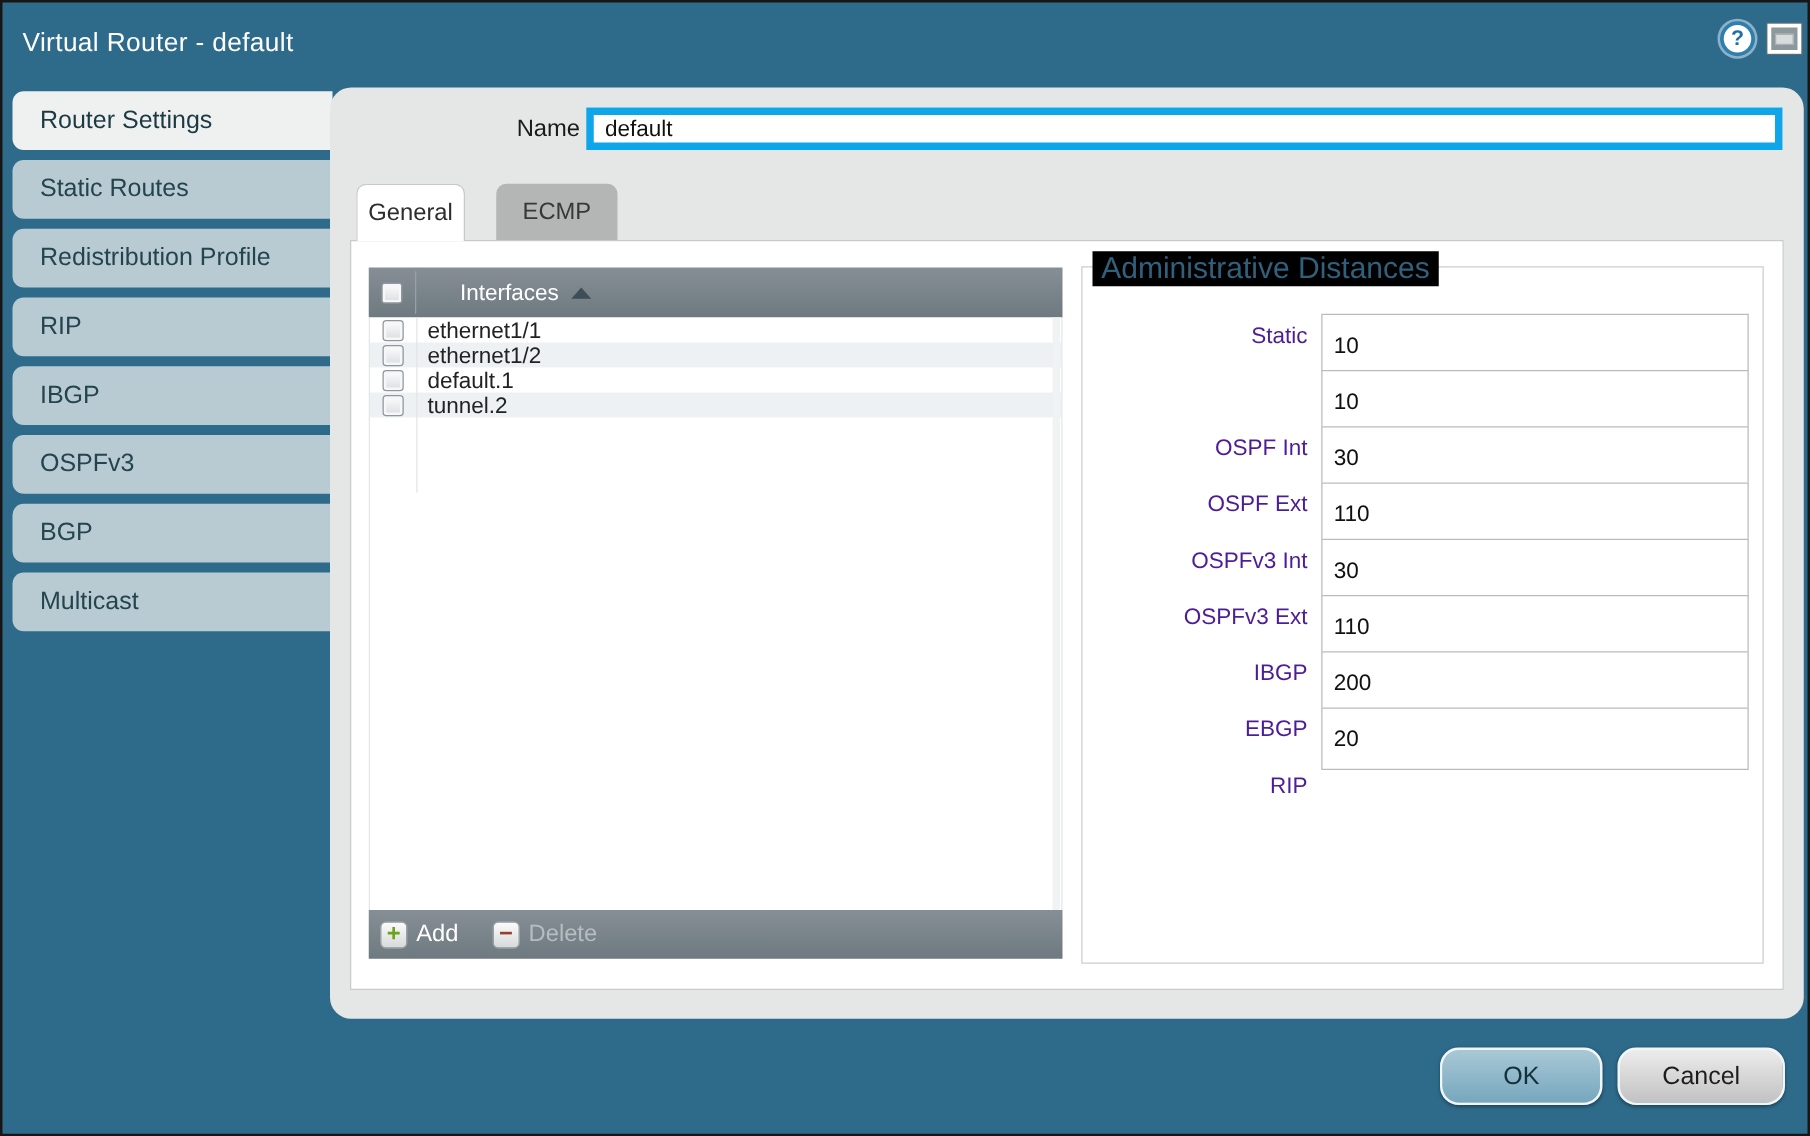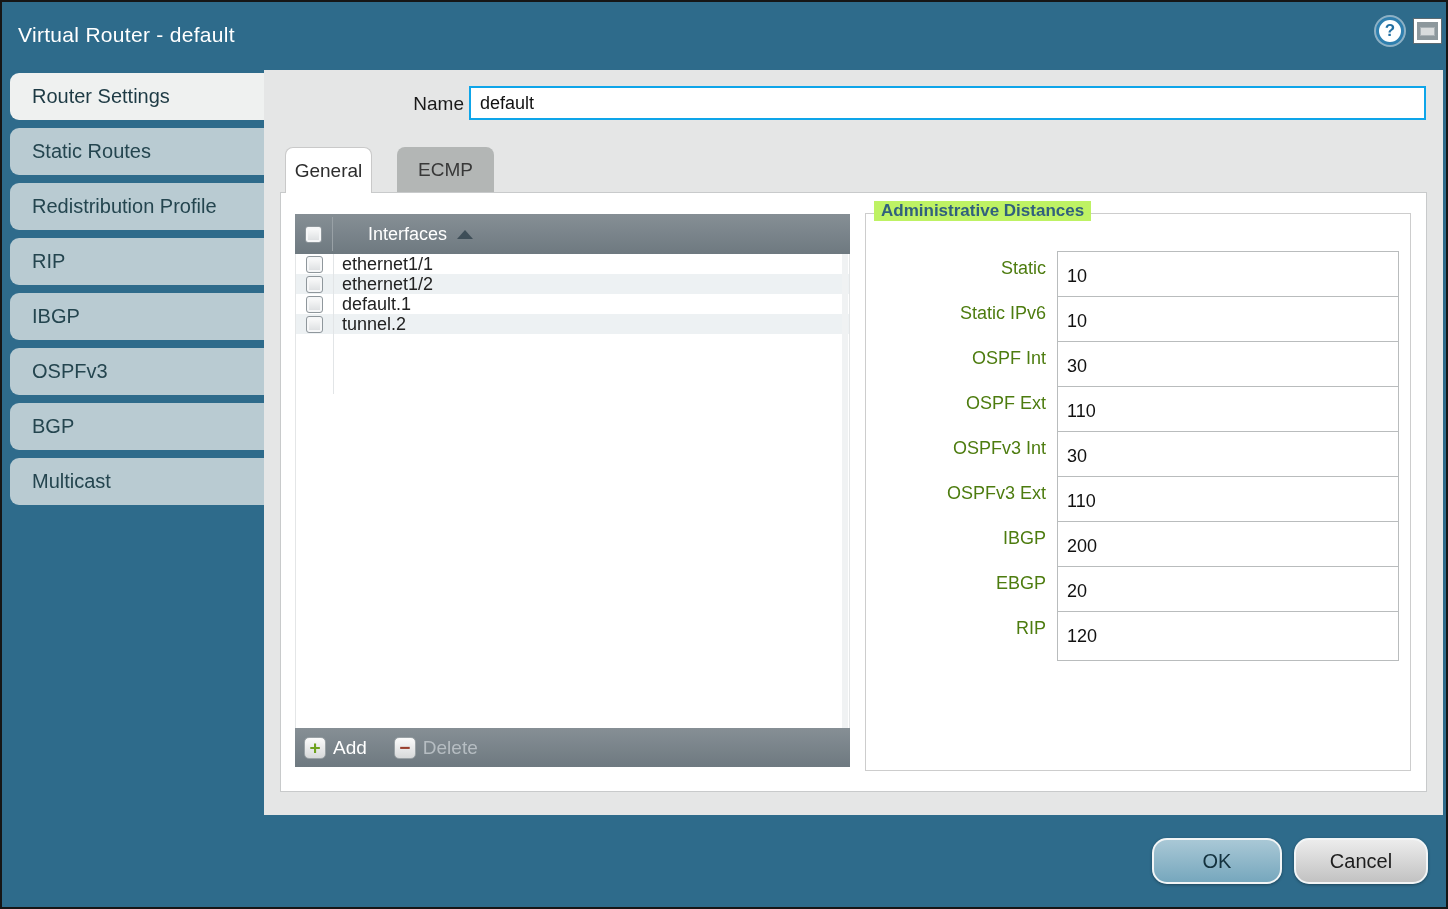--- a/index.html
+++ b/index.html
@@ -25,26 +25,26 @@
   
   .sidebar { position:absolute; left:8px; top:71px; width:254px; }
   .side-tab { width:254px; height:47px; margin-bottom:8px; border-radius:9px 0 0 9px;
     background:#b9cbd2; color:#24454f; font-size:20px; line-height:47px;
     padding-left:22px; cursor:pointer; }
   .side-tab.first { }
   .side-tab.active { background:#eff1f0; color:#1d3a44; width:256px; border-radius:9px 0 0 9px; }
 
   
   .panel { position:absolute; left:262px; top:68px; width:1179px; height:745px;
-    background:#e5e6e6; }
+    background:#e5e6e6;border-radius:17px; }
 
   .name-label { position:absolute; left:120px; top:18px; width:80px; height:31px;
     line-height:31px; text-align:right; font-size:19px; color:#1a1a1a; }
   .name-input { position:absolute; left:205px; top:16px; width:957px; height:34px;
-    border:2px solid #0ea5e9; background:#ffffff; font-size:18px; padding:0 9px;
+    border:6px solid #0ea5e9; background:#ffffff; font-size:18px; padding:0 9px;
     font-family:"Liberation Sans", sans-serif; color:#111; }
 
   
   .tab { position:absolute; top:77px; height:45px; border-radius:8px 8px 0 0;
     text-align:center; font-size:19px; line-height:45px; cursor:pointer; }
   .tab.general { left:21px; width:87px; height:46px; background:#ffffff;
     border:1px solid #c9c9c9; border-bottom:none; color:#2d2d2d; z-index:3; }
   .tab.ecmp { left:133px; width:97px; background:#b3b6b5; color:#383838; z-index:1; }
 
   .content-box { position:absolute; left:16px; top:122px; width:1147px; height:600px;
@@ -83,25 +83,25 @@
   .add-btn { margin-left:9px; }
   .add-btn .glyph { color:#6fa21e; }
   .add-btn .mini-label { margin-left:7px; color:#ffffff; font-size:19px; }
   .delete-btn { margin-left:27px; cursor:default; }
   .delete-btn .glyph { color:#993f2e; }
   .delete-btn .mini-label { margin-left:7px; color:#b6bdc2; font-size:19px; }
 
   
   .ad-fieldset { position:absolute; left:584px; top:20px; width:546px; height:558px;
     border:1px solid #cdcdcd; padding-top:37px; }
-  .ad-legend { position:absolute; top:-13px; left:8px; background:#bef264; padding:0 7px;
-    font-size:17px; font-weight:bold; color:#31607d; }
+  .ad-legend { position:absolute; top:-13px; left:8px; background:#000000; padding:0 7px;
+    font-size:24px; font-weight:normal; color:#31607d; }
   .ad-row { height:34px; margin-bottom:11px; position:relative; }
   .ad-label { position:absolute; left:0; top:0; width:180px; height:34px; line-height:34px;
-    text-align:right; font-size:18px; color:#4d7c0f; }
+    text-align:right; font-size:18px; color:#4c1d95; }
   .ad-input { position:absolute; left:191px; top:0; width:342px; height:50px;
     border:1px solid #b9bcbd; background:#ffffff; font-size:18px; padding:0 9px;
     font-family:"Liberation Sans", sans-serif; color:#111; }
 
   
   .action-btn { position:absolute; top:836px; height:46px; border-radius:15px;
     border:2px solid #f2f5f6; font-size:20px; font-family:"Liberation Sans", sans-serif;
     cursor:pointer; box-shadow:0 1px 3px rgba(0,0,0,.35); }
   .ok-btn { left:1150px; width:130px; background:linear-gradient(180deg,#a9c8d6,#76a7bd);
     color:#13313d; }
@@ -180,21 +180,20 @@
       </div>
 
       <div class="ad-fieldset">
         <div class="ad-legend">Administrative Distances</div>
 
         <div class="ad-row">
           <div class="ad-label">Static</div>
           <input class="ad-input" type="text" value="10" style="">
         </div>
         <div class="ad-row">
-          <div class="ad-label">Static IPv6</div>
           <input class="ad-input" type="text" value="10" style="">
         </div>
         <div class="ad-row">
           <div class="ad-label">OSPF Int</div>
           <input class="ad-input" type="text" value="30" style="">
         </div>
         <div class="ad-row">
           <div class="ad-label">OSPF Ext</div>
           <input class="ad-input" type="text" value="110" style="">
         </div>
@@ -209,21 +208,20 @@
         <div class="ad-row">
           <div class="ad-label">IBGP</div>
           <input class="ad-input" type="text" value="200" style="">
         </div>
         <div class="ad-row">
           <div class="ad-label">EBGP</div>
           <input class="ad-input" type="text" value="20" style="">
         </div>
         <div class="ad-row">
           <div class="ad-label">RIP</div>
-          <input class="ad-input" type="text" value="120" style="">
         </div>
       </div>
 
     </div>
   </div>
 
   <button class="action-btn ok-btn">OK</button>
   <button class="action-btn cancel-btn">Cancel</button>
 
 </div>

